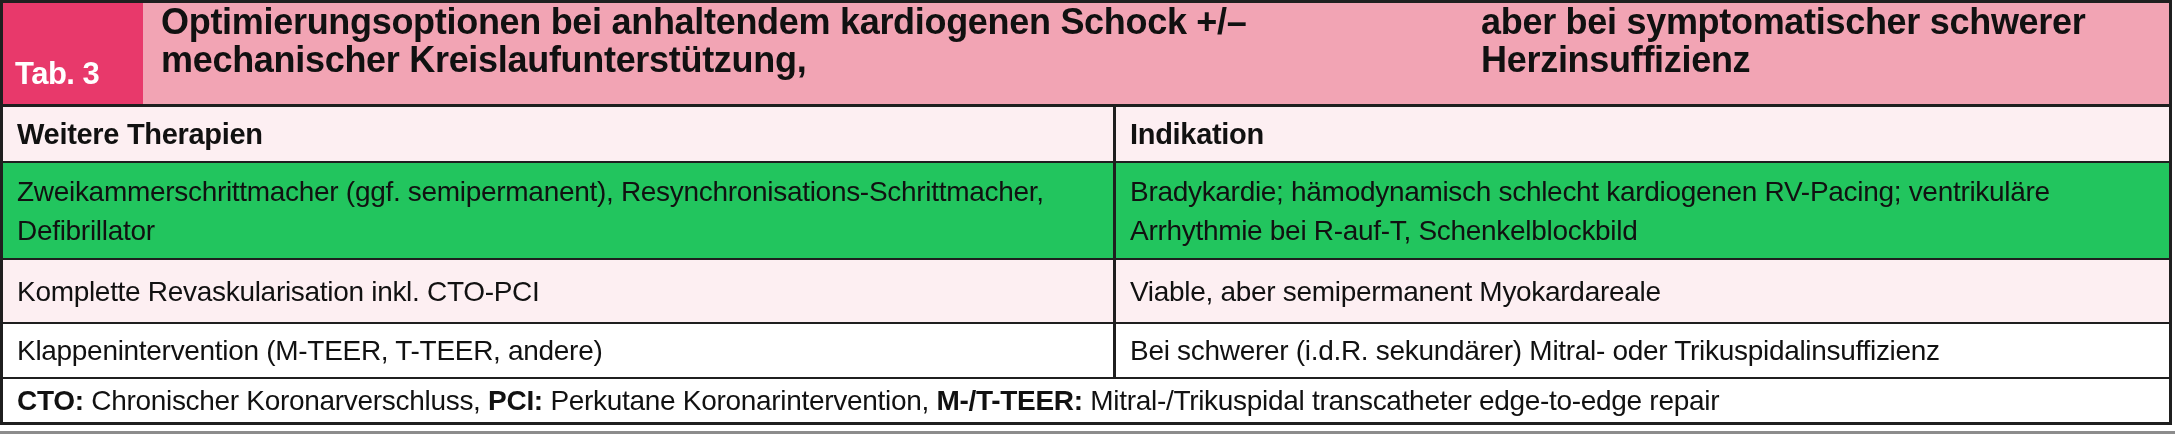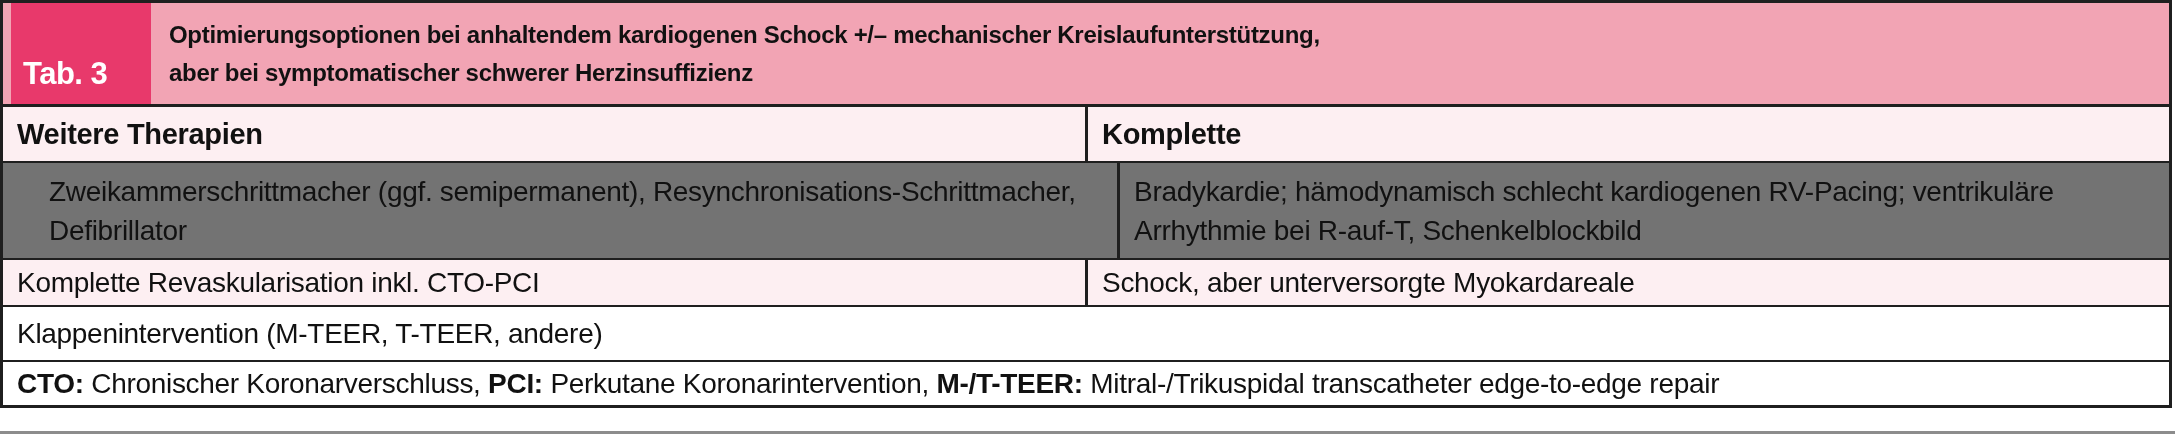--- a/index.html
+++ b/index.html
@@ -23,40 +23,40 @@
     position:absolute;left:0;top:0;width:2172px;
     border:3px solid var(--line);
     background:#ffffff;
   }
   
   .band{display:flex;height:104px;background:var(--band);border-bottom:3px solid var(--line);}
   .tab-chip{
     flex:0 0 140px;background:var(--accent);color:#ffffff;
     display:flex;align-items:flex-end;
     padding:0 12px 12px 12px;
-    font-size:31px;font-weight:bold;letter-spacing:-0.5px;margin-left:8px;
+    font-size:31px;font-weight:bold;letter-spacing:-0.5px;
   }
   .band-title{
-    flex:1;display:flex;flex-direction:column;justify-content:center;
-    padding:8px 18px;font-weight:bold;font-size:24px;line-height:38px;
+    flex:1;display:flex;flex-direction:row;justify-content:center;
+    padding:0 18px;font-weight:bold;font-size:36px;line-height:38px;
     letter-spacing:-0.3px;
   }
   
-  .trow{display:flex;}
+  .trow{display:flex;gap:28px;}
   .trow + .trow{border-top:2px solid var(--line);}
   .cell{
     display:flex;align-items:center;
     padding:0 14px;font-size:28px;line-height:39px;letter-spacing:-0.3px;
   }
   .cell.left{flex:0 0 1082px;}
   .cell.right{flex:1;border-left:3px solid var(--line);}
   .thead-row{height:54px;background:var(--row_tint);}
   .thead-row .cell{font-weight:bold;font-size:29px;}
-  .r0{height:97px;background:#737373;padding-left:32px;}
-  .r1{height:47px;background:var(--row_tint);text-align:right;}
+  .r0{height:97px;background:#22c55e;}
+  .r1{height:64px;background:var(--row_tint);text-align:right;}
   .r2{height:55px;background:#ffffff;}
   .tfoot-row{height:45px;background:#ffffff;}
   .tfoot-row .cell{width:100%;white-space:nowrap;overflow:hidden;}
   .tfoot-row b{font-weight:bold;}
   
   .bottom-rule{
     position:absolute;left:0;top:431px;width:2175px;height:3px;
     background:var(--rule);
   }
 </style>
@@ -69,35 +69,36 @@
     <div class="band">
       <div class="tab-chip">Tab. 3</div>
       <div class="band-title">
         <span>Optimierungsoptionen bei anhaltendem kardiogenen Schock +/– mechanischer Kreislaufunterstützung,</span>
         <span>aber bei symptomatischer schwerer Herzinsuffizienz</span>
       </div>
     </div>
 
     <div class="trow thead-row">
       <div class="cell left">Weitere Therapien</div>
-      <div class="cell right">Komplette</div>
+      <div class="cell right">Indikation</div>
     </div>
 
     <div class="trow r0">
       <div class="cell left">Zweikammerschrittmacher (ggf. semipermanent), Resynchronisations-Schrittmacher, Defibrillator</div>
       <div class="cell right">Bradykardie; hämodynamisch schlecht kardiogenen RV-Pacing; ventrikuläre Arrhythmie bei R-auf-T, Schenkelblockbild</div>
     </div>
 
     <div class="trow r1">
       <div class="cell left">Komplette Revaskularisation inkl. CTO-PCI</div>
-      <div class="cell right">Schock, aber unterversorgte Myokardareale</div>
+      <div class="cell right">Viable, aber semipermanent Myokardareale</div>
     </div>
 
     <div class="trow r2">
       <div class="cell left">Klappenintervention (M-TEER, T-TEER, andere)</div>
+      <div class="cell right">Bei schwerer (i.d.R. sekundärer) Mitral- oder Trikuspidalinsuffizienz</div>
     </div>
 
     <div class="trow tfoot-row">
       <div class="cell">
         <span>
           <b>CTO:</b>
           <span>Chronischer Koronarverschluss,</span>
           <b>PCI:</b>
           <span>Perkutane Koronarintervention,</span>
           <b>M-/T-TEER:</b>

